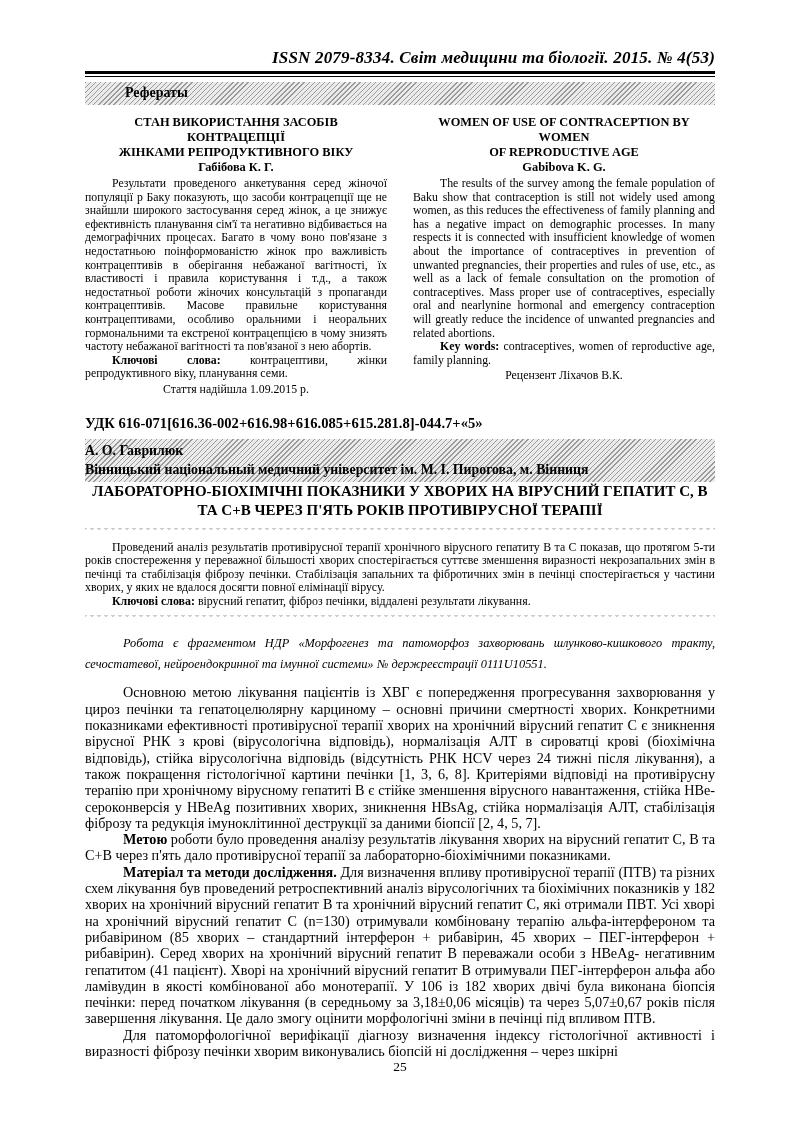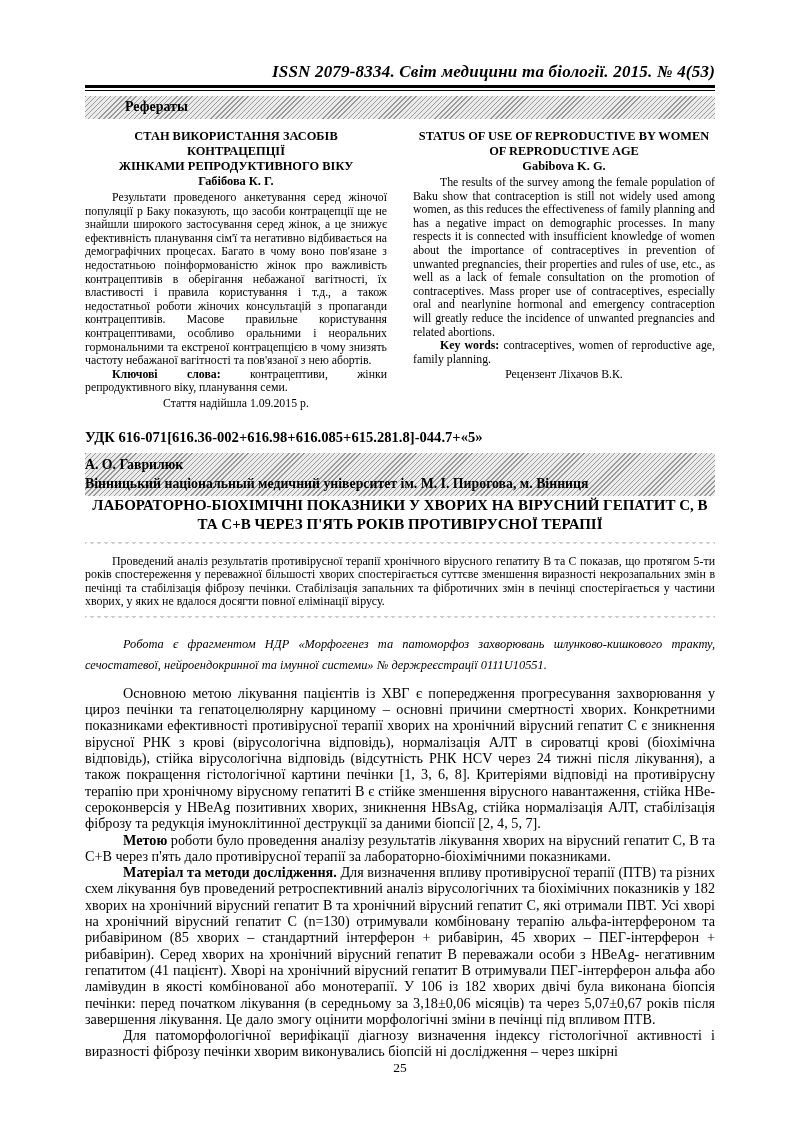--- a/index.html
+++ b/index.html
@@ -2,21 +2,21 @@
 <html lang="uk"><head>
 <meta charset="utf-8">
 <style>
   html,body{margin:0;padding:0;background:#ffffff;}
   body{
     width:800px;height:1132px;
     color:#000;
     font-family:"Liberation Serif", serif;
     overflow:hidden;
   }
-  .page{box-sizing:border-box;width:800px;height:944px;padding:62px 85px 0 85px;}
+  .page{box-sizing:border-box;width:800px;height:944px;padding:48px 85px 0 85px;}
 
   .issn{
     text-align:right;font-weight:bold;font-style:italic;
     font-size:17px;line-height:20px;letter-spacing:.2px;
   }
   .double-rule{height:2px;border-top:3px solid #000;border-bottom:1px solid #000;margin-top:3px;}
 
   .hatch{background:repeating-linear-gradient(135deg,#9a9a9a 0 1px,#ebebeb 1px 3.6px);}
   .band-referats{
     margin-top:5px;padding:3px 0 4px 40px;
@@ -75,21 +75,21 @@
         <span style="display:block">ЖІНКАМИ РЕПРОДУКТИВНОГО ВІКУ</span>
       </div>
       <div class="col-author">Габібова К. Г.</div>
       <p class="col-body">Результати проведеного анкетування серед жіночої популяції р Баку показують, що засоби контрацепції ще не знайшли широкого застосування серед жінок, а це знижує ефективність планування сім'ї та негативно відбивається на демографічних процесах. Багато в чому воно пов'язане з недостатньою поінформованістю жінок про важливість контрацептивів в оберігання небажаної вагітності, їх властивості і правила користування і т.д., а також недостатньої роботи жіночих консультацій з пропаганди контрацептивів. Масове правильне користування контрацептивами, особливо оральними і неоральних гормональними та екстреної контрацепцією в чому знизять частоту небажаної вагітності та пов'язаної з нею абортів.</p>
       <p class="col-kw"><b class="inline">Ключові слова:</b><span> контрацептиви, жінки репродуктивного віку, планування семи.</span></p>
       <div class="col-foot">Стаття надійшла 1.09.2015 р.</div>
     </div>
 
     <div class="col">
       <div class="col-title">
-        <span style="display:block">STATUS OF USE OF REPRODUCTIVE BY WOMEN</span>
+        <span style="display:block">WOMEN OF USE OF CONTRACEPTION BY WOMEN</span>
         <span style="display:block">OF REPRODUCTIVE AGE</span>
       </div>
       <div class="col-author">Gabibova K. G.</div>
       <p class="col-body">The results of the survey among the female population of Baku show that contraception is still not widely used among women, as this reduces the effectiveness of family planning and has a negative impact on demographic processes. In many respects it is connected with insufficient knowledge of women about the importance of contraceptives in prevention of unwanted pregnancies, their properties and rules of use, etc., as well as a lack of female consultation on the promotion of contraceptives. Mass proper use of contraceptives, especially oral and nearlynine hormonal and emergency contraception will greatly reduce the incidence of unwanted pregnancies and related abortions.</p>
       <p class="col-kw"><b class="inline">Key words:</b><span> contraceptives, women of reproductive age, family planning.</span></p>
       <div class="col-foot">Рецензент Ліхачов В.К.</div>
     </div>
 
   </div>
 
@@ -98,20 +98,21 @@
   <div class="band-author hatch">
     <span style="display:block">А. О. Гаврилюк</span>
     <span style="display:block">Вінницький національный медичний університет ім. М. І. Пирогова, м. Вінниця</span>
   </div>
 
   <div class="art-title">ЛАБОРАТОРНО-БІОХІМІЧНІ ПОКАЗНИКИ У ХВОРИХ НА ВІРУСНИЙ ГЕПАТИТ С, В ТА С+В ЧЕРЕЗ П'ЯТЬ РОКІВ ПРОТИВІРУСНОЇ ТЕРАПІЇ</div>
 
   <div class="zigzag"></div>
 
   <p class="art-abstract">Проведений аналіз результатів противірусної терапії хронічного вірусного гепатиту В та С показав, що протягом 5-ти років спостереження у переважної більшості хворих спостерігається суттєве зменшення виразності некрозапальних змін в печінці та стабілізація фіброзу печінки. Стабілізація запальних та фібротичних змін в печінці спостерігається у частини хворих, у яких не вдалося досягти повної елімінації вірусу.</p>
+  <p class="art-kw"><b class="inline">Ключові слова:</b><span> вірусний гепатит, фіброз печінки, віддалені результати лікування.</span></p>
 
   <div class="zigzag"></div>
 
   <p class="ndr">Робота є фрагментом НДР «Морфогенез та патоморфоз захворювань шлунково-кишкового тракту, сечостатевої, нейроендокринної та імунної системи» № держреєстрації 0111U10551.</p>
 
   <div class="main">
     <p><b class="inline"></b><span>Основною метою лікування пацієнтів із ХВГ є попередження прогресування захворювання у цироз печінки та гепатоцелюлярну карциному – основні причини смертності хворих. Конкретними показниками ефективності противірусної терапії хворих на хронічний вірусний гепатит С є зникнення вірусної РНК з крові (вірусологічна відповідь), нормалізація АЛТ в сироватці крові (біохімічна відповідь), стійка вірусологічна відповідь (відсутність РНК HCV через 24 тижні після лікування), а також покращення гістологічної картини печінки [1, 3, 6, 8]. Критеріями відповіді на противірусну терапію при хронічному вірусному гепатиті В є стійке зменшення вірусного навантаження, стійка НВе-сероконверсія у HBeAg позитивних хворих, зникнення HBsAg, стійка нормалізація АЛТ, стабілізація фіброзу та редукція імуноклітинної деструкції за даними біопсії [2, 4, 5, 7].</span></p>
     <p><b class="inline">Метою</b><span> роботи було проведення аналізу результатів лікування хворих на вірусний гепатит С, В та С+В через п'ять дало противірусної терапії за лабораторно-біохімічними показниками.</span></p>
     <p><b class="inline">Матеріал та методи дослідження.</b><span> Для визначення впливу противірусної терапії (ПТВ) та різних схем лікування був проведений ретроспективний аналіз вірусологічних та біохімічних показників у 182 хворих на хронічний вірусний гепатит В та хронічний вірусний гепатит С, які отримали ПВТ. Усі хворі на хронічний вірусний гепатит С (n=130) отримували комбіновану терапію альфа-інтерфероном та рибавірином (85 хворих – стандартний інтерферон + рибавірин, 45 хворих – ПЕГ-інтерферон + рибавірин). Серед хворих на хронічний вірусний гепатит В переважали особи з HBeAg- негативним гепатитом (41 пацієнт). Хворі на хронічний вірусний гепатит В отримували ПЕГ-інтерферон альфа або ламівудин в якості комбінованої або монотерапії. У 106 із 182 хворих двічі була виконана біопсія печінки: перед початком лікування (в середньому за 3,18±0,06 місяців) та через 5,07±0,67 років після завершення лікування. Це дало змогу оцінити морфологічні зміни в печінці під впливом ПТВ.</span></p>
     <p><b class="inline"></b><span>Для патоморфологічної верифікації діагнозу визначення індексу гістологічної активності і виразності фіброзу печінки хворим виконувались біопсій ні дослідження – через шкірні</span></p>

